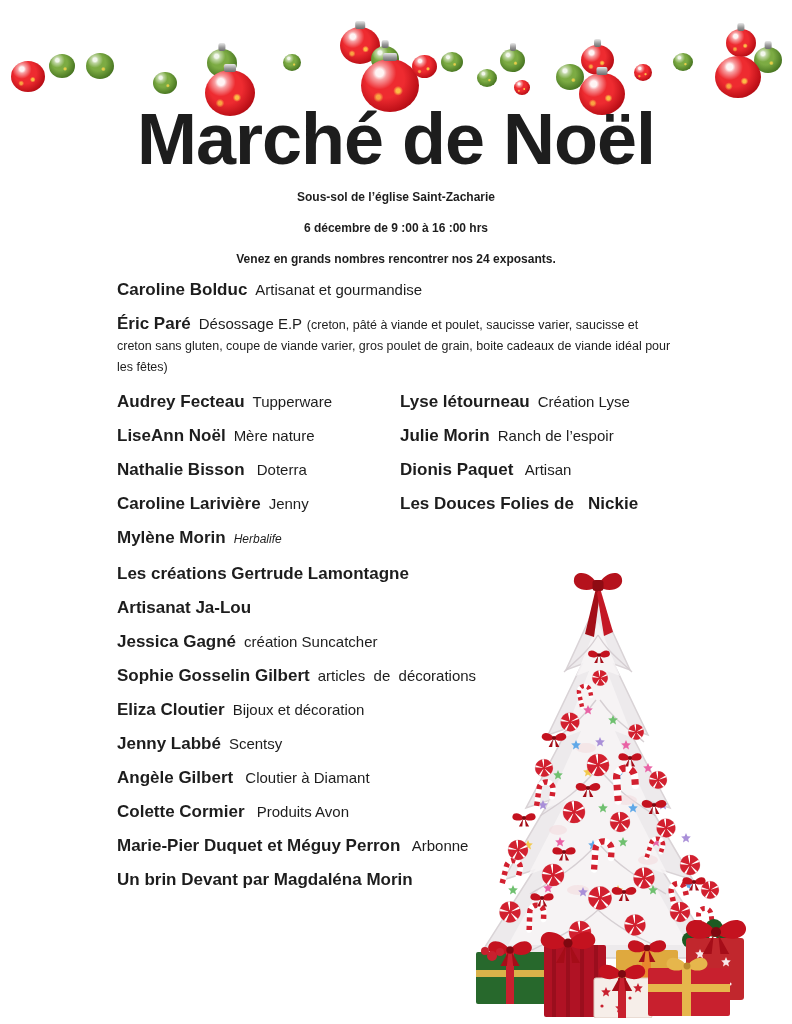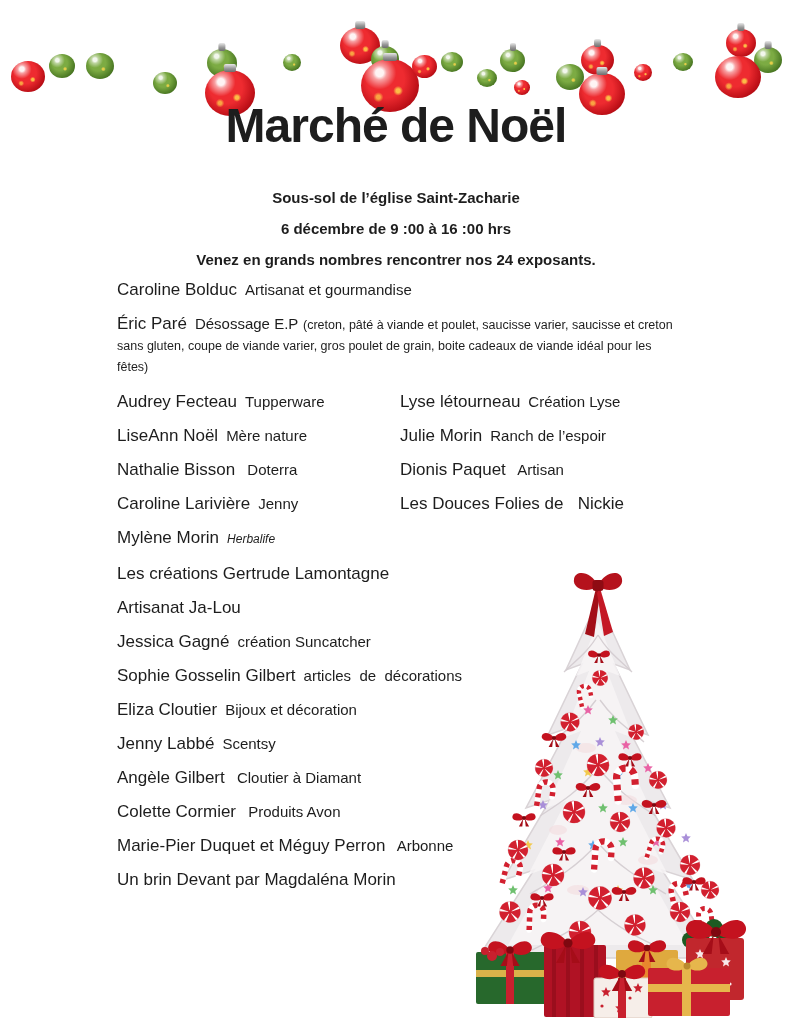--- a/index.html
+++ b/index.html
@@ -18,28 +18,28 @@
   .orn.green{background:
     radial-gradient(circle at 32% 26%, rgba(255,255,255,.9) 0 7%, rgba(255,255,255,.5) 13%, rgba(255,255,255,0) 30%),
     radial-gradient(circle at 62% 62%, rgba(255,214,74,.8) 0 4%, rgba(255,214,74,0) 10%),
     radial-gradient(circle at 42% 38%, #7cab43 0 35%, #4c7a24 70%, #294a12 100%);}
   .orn.cap::before{
     content:'';position:absolute;top:-6px;left:50%;transform:translateX(-50%);
     width:24%;height:8px;border-radius:2px;
     background:linear-gradient(#e8e8e8,#9a9a9a 55%,#6d6d6d);}
   
   .title{position:absolute;top:98px;left:0;right:0;text-align:center;
-    font-size:48px;font-weight:700;letter-spacing:-1px;z-index:2;}
+    font-size:72px;font-weight:700;letter-spacing:-1px;z-index:2;}
   .subs{position:absolute;top:182px;left:0;right:0;text-align:center;
-    font-size:15px;font-weight:700;z-index:2;}
+    font-size:12px;font-weight:700;z-index:2;}
   .subs .sub{line-height:31px;}
   
   .list{position:absolute;left:117px;top:280px;width:558px;z-index:2;}
   .row{margin-bottom:15px;line-height:19px;font-size:17px;}
-  .v-name{font-weight:400;white-space:pre-wrap;margin-top:32px;}
+  .v-name{font-weight:700;white-space:pre-wrap;margin-top:32px;}
   .v-desc{font-size:15px;margin-left:8px;white-space:pre-wrap;}
   .v-desc.sm{font-size:12px;font-style:italic;}
   .v-detail{font-size:12.5px;}
   .grid{display:grid;grid-template-columns:283px 1fr;}
   
   .tree{position:absolute;left:448px;top:560px;width:300px;height:458px;z-index:1;}
 </style>
 </head>
 <body>
 

